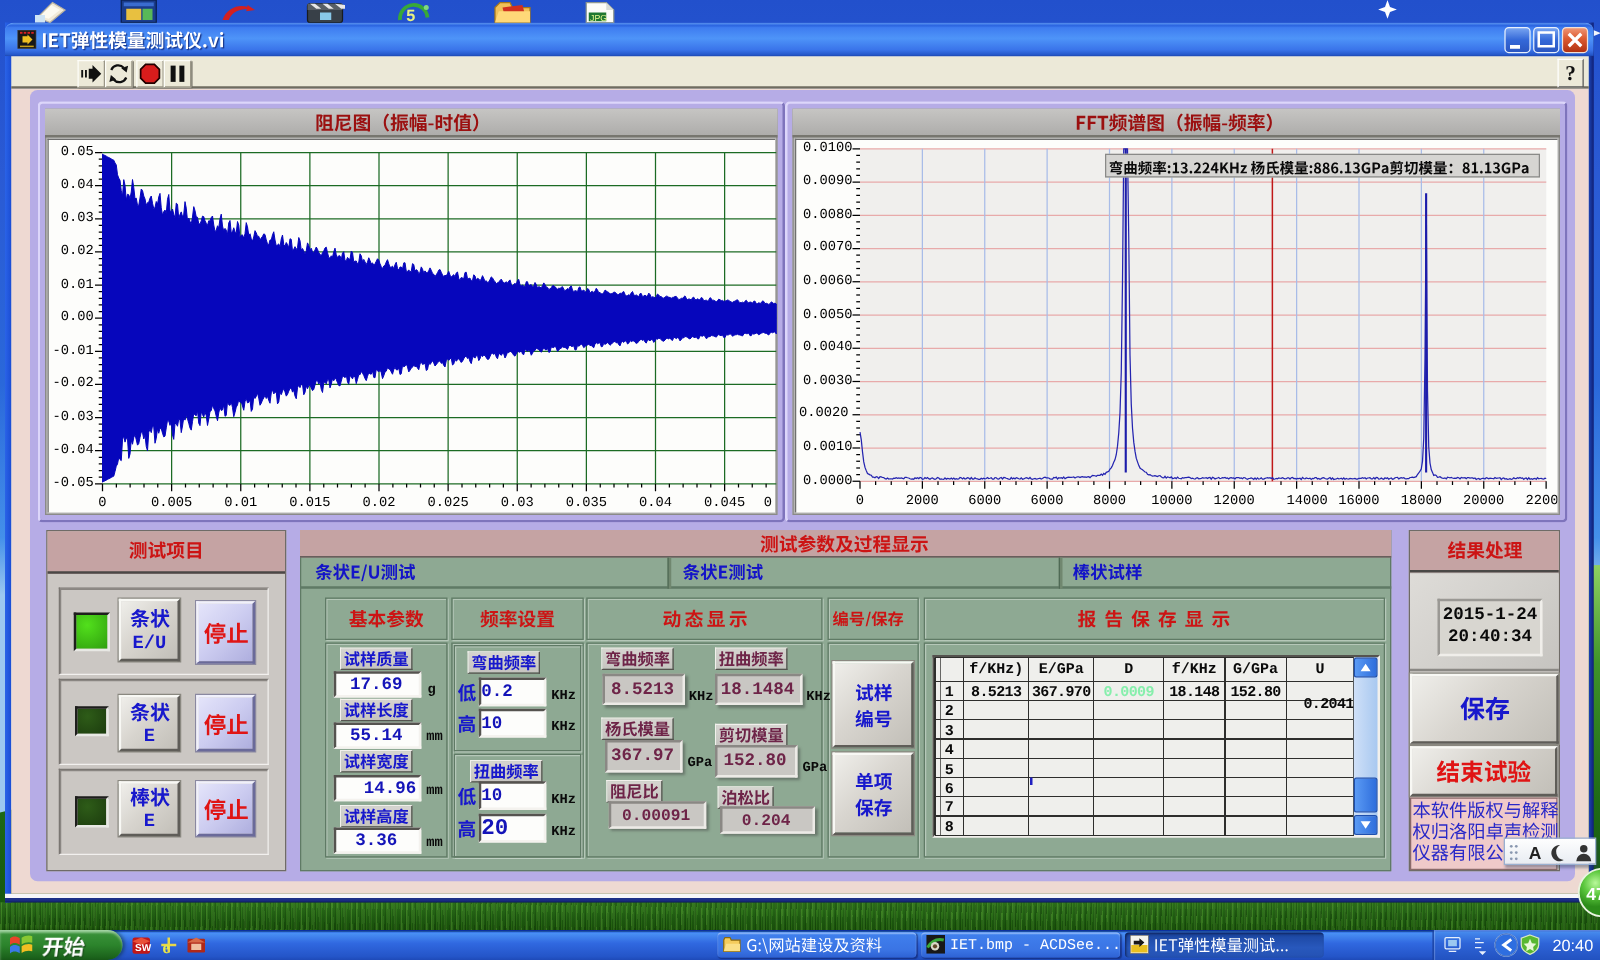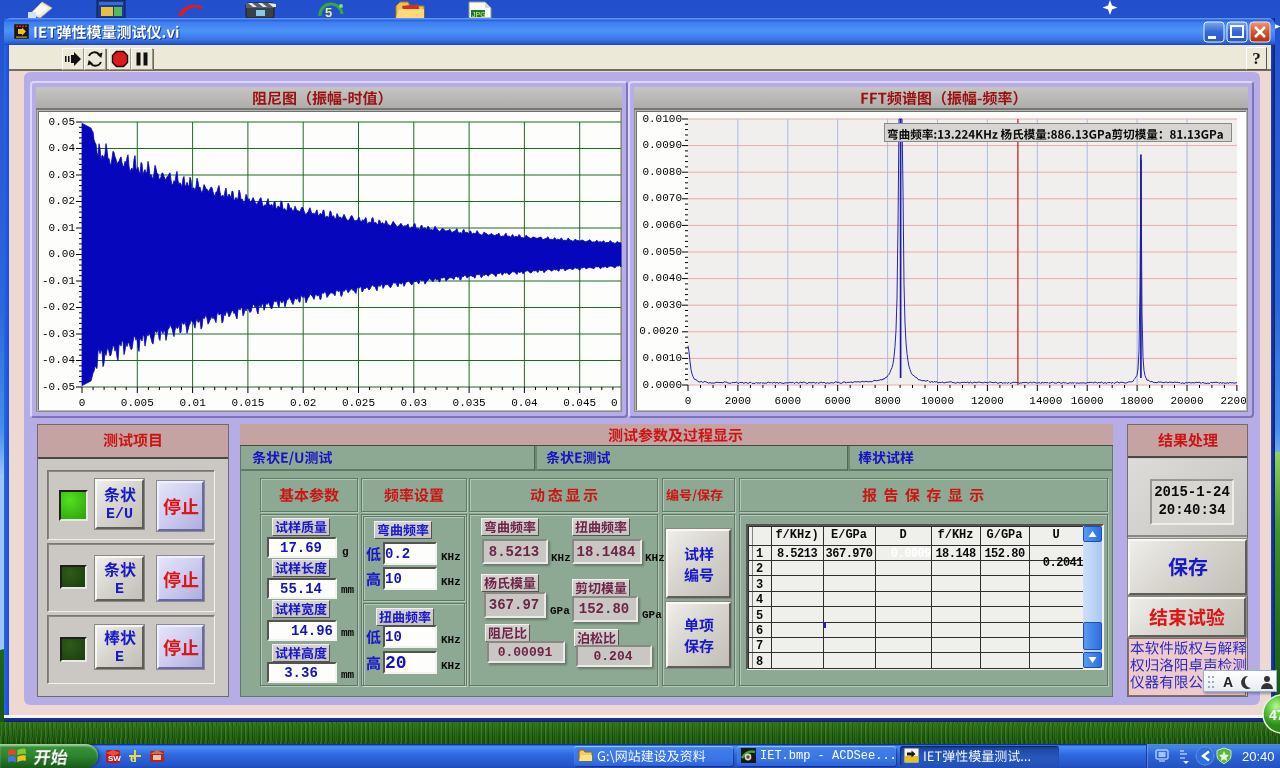--- a/index.html
+++ b/index.html
@@ -668,21 +668,21 @@
 <div style="position:absolute;left:748px;top:547px;width:23px;text-align:center;font-family:'Liberation Mono', monospace;font-weight:bold;font-size:12px;color:#0a0a0a">1</div>
 <div style="position:absolute;left:748px;top:562.4px;width:23px;text-align:center;font-family:'Liberation Mono', monospace;font-weight:bold;font-size:12px;color:#0a0a0a">2</div>
 <div style="position:absolute;left:748px;top:577.8px;width:23px;text-align:center;font-family:'Liberation Mono', monospace;font-weight:bold;font-size:12px;color:#0a0a0a">3</div>
 <div style="position:absolute;left:748px;top:593.2px;width:23px;text-align:center;font-family:'Liberation Mono', monospace;font-weight:bold;font-size:12px;color:#0a0a0a">4</div>
 <div style="position:absolute;left:748px;top:608.6px;width:23px;text-align:center;font-family:'Liberation Mono', monospace;font-weight:bold;font-size:12px;color:#0a0a0a">5</div>
 <div style="position:absolute;left:748px;top:624.0px;width:23px;text-align:center;font-family:'Liberation Mono', monospace;font-weight:bold;font-size:12px;color:#0a0a0a">6</div>
 <div style="position:absolute;left:748px;top:639.4px;width:23px;text-align:center;font-family:'Liberation Mono', monospace;font-weight:bold;font-size:12px;color:#0a0a0a">7</div>
 <div style="position:absolute;left:748px;top:654.8px;width:23px;text-align:center;font-family:'Liberation Mono', monospace;font-weight:bold;font-size:12px;color:#0a0a0a">8</div>
 <div style="position:absolute;left:771px;top:547px;width:52px;text-align:center;font-family:'Liberation Mono', monospace;font-weight:bold;font-size:12px;color:#0a0a0a;letter-spacing:-0.5px">8.5213</div>
 <div style="position:absolute;left:823px;top:547px;width:52px;text-align:center;font-family:'Liberation Mono', monospace;font-weight:bold;font-size:12px;color:#0a0a0a;letter-spacing:-0.5px">367.970</div>
-<div style="position:absolute;left:875px;top:547px;width:56px;text-align:right;font-family:'Liberation Mono', monospace;font-weight:bold;font-size:12px;color:#ffffff;letter-spacing:-0.5px">0.0009</div>
+<div style="position:absolute;left:875px;top:547px;width:56px;text-align:center;font-family:'Liberation Mono', monospace;font-weight:bold;font-size:12px;color:#86efac;letter-spacing:-0.5px">0.0009</div>
 <div style="position:absolute;left:931px;top:547px;width:49px;text-align:center;font-family:'Liberation Mono', monospace;font-weight:bold;font-size:12px;color:#0a0a0a;letter-spacing:-0.5px">18.148</div>
 <div style="position:absolute;left:980px;top:547px;width:49px;text-align:center;font-family:'Liberation Mono', monospace;font-weight:bold;font-size:12px;color:#0a0a0a;letter-spacing:-0.5px">152.80</div>
 <div style="position:absolute;left:1029px;top:556px;width:54px;text-align:right;font-family:'Liberation Mono', monospace;font-weight:bold;font-size:12px;color:#0a0a0a;letter-spacing:-0.5px">0.2041</div>
 <div style="position:absolute;left:824px;top:622px;width:2px;height:6px;background:#2020c0"></div>
 <div style="position:absolute;left:1083px;top:526px;width:19px;height:142px;background:linear-gradient(90deg,#cfe0f8,#a8c8f0)"></div>
 <div style="position:absolute;left:1083px;top:526px;width:19px;height:16px;background:linear-gradient(90deg,#5a9af4,#2f6edc);border:1px solid #1e4fae;border-radius:2px"></div>
 <svg width="19" height="16" style="position:absolute;left:1083px;top:526px">
     <path d="M9.5,5 l4,6 h-8 Z" fill="#fff"></path>
   </svg>
 <div style="position:absolute;left:1083px;top:652px;width:19px;height:16px;background:linear-gradient(90deg,#5a9af4,#2f6edc);border:1px solid #1e4fae;border-radius:2px"></div>

